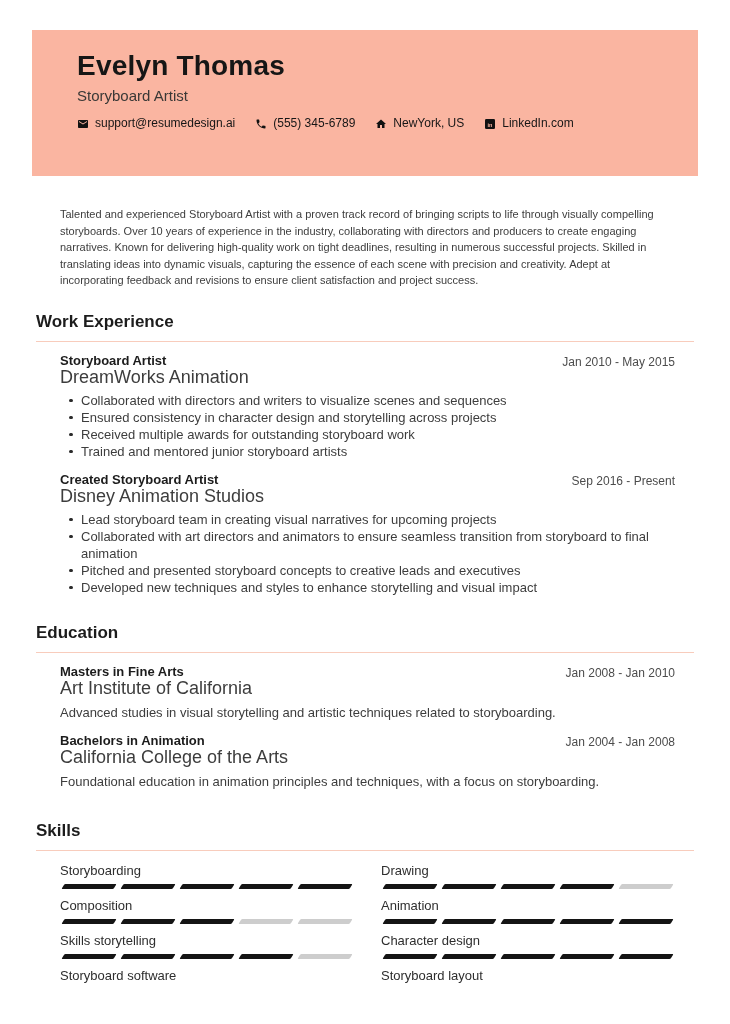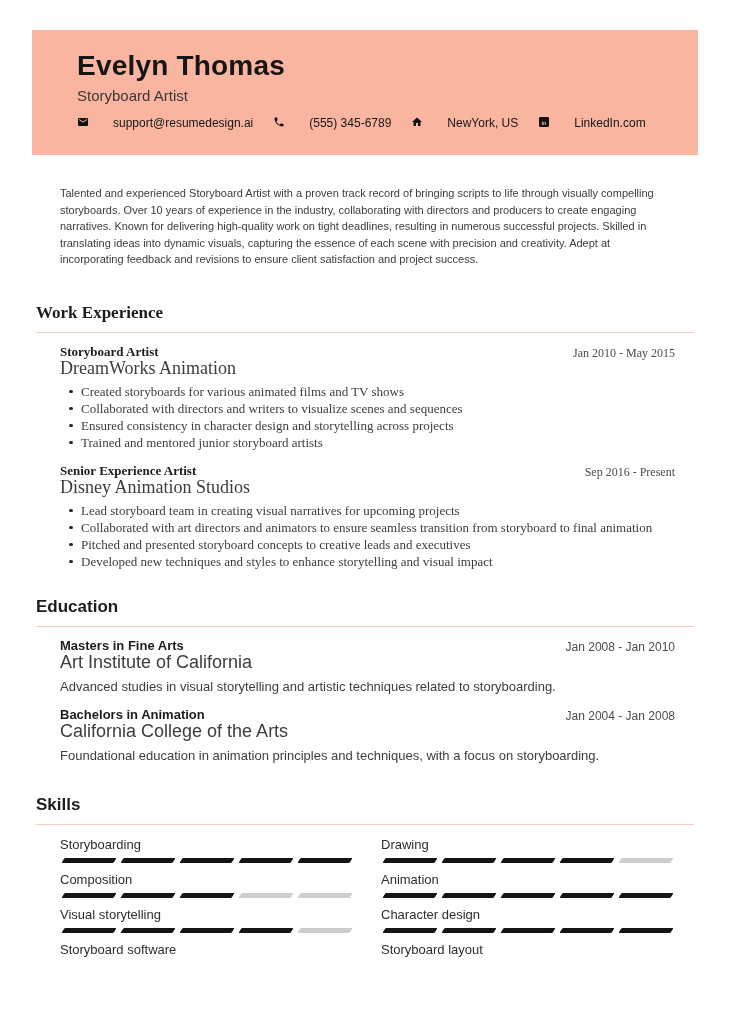--- a/index.html
+++ b/index.html
@@ -13,39 +13,39 @@
   }
   *{box-sizing:border-box;}
   html,body{margin:0;padding:0;}
   body{
     width:730px;height:1024px;overflow:hidden;background:#ffffff;
     font-family:"Liberation Sans","DejaVu Sans",sans-serif;
     color:var(--body-text);
   }
   
   .hero{
-    margin:30px 32px 0 32px;height:125px;background:var(--header-bg);
+    margin:30px 32px 0 32px;height:146px;background:var(--header-bg);
     padding:21px 20px 0 45px;
   }
   .hero h1{
     margin:0;font-size:28px;line-height:30px;font-weight:700;color:#161616;
     letter-spacing:.2px;
   }
   .hero .job-title{margin-top:6px;font-size:15px;color:#3a3836;}
   .contact-row{margin-top:12px;display:flex;align-items:center;gap:20px;font-size:12px;color:#161616;}
-  .contact-item{display:flex;align-items:flex-start;gap:24px;white-space:nowrap;}
+  .contact-item{display:flex;align-items:flex-end;gap:6px;white-space:nowrap;}
   .contact-item .icon{width:12px;height:12px;display:inline-flex;}
   .contact-item .icon svg{width:12px;height:12px;fill:#111;}
   
   .summary{
     margin:30px 55px 0 60px;font-size:11px;line-height:16.5px;color:var(--body-text);
   }
   
   section{margin:0 36px;}
-  .section-work{margin-top:34px;font-family:Liberation Serif, serif;}
+  .section-work{margin-top:22px;}
   .section-education{margin-top:26px;}
   .section-skills{margin-top:30px;}
   h2{
     margin:0;font-size:17px;line-height:21px;font-weight:700;color:var(--ink);
     padding-bottom:9px;border-bottom:1px solid var(--divider);
   }
   .entries{margin-top:11px;}
   .entry{padding-left:24px;padding-right:19px;}
   .entry + .entry{margin-top:12px;}
   .entry-head{display:flex;justify-content:space-between;align-items:flex-start;}
@@ -127,30 +127,30 @@
     <div class="entries" id="work-entries">
         <div class="entry">
           <div class="entry-head">
             <div>
               <div class="entry-title">Storyboard Artist</div>
               <div class="entry-sub">DreamWorks Animation</div>
             </div>
             <div class="entry-date">Jan 2010 - May 2015</div>
           </div>
           <ul>
-            <li>Created storyboards for various animated films and TV shows</li>
             <li>Collaborated with directors and writers to visualize scenes and sequences</li>
             <li>Ensured consistency in character design and storytelling across projects</li>
+            <li>Received multiple awards for outstanding storyboard work</li>
             <li>Trained and mentored junior storyboard artists</li>
           </ul>
         </div>
         <div class="entry">
           <div class="entry-head">
             <div>
-              <div class="entry-title">Senior Experience Artist</div>
+              <div class="entry-title">Created Storyboard Artist</div>
               <div class="entry-sub">Disney Animation Studios</div>
             </div>
             <div class="entry-date">Sep 2016 - Present</div>
           </div>
           <ul>
             <li>Lead storyboard team in creating visual narratives for upcoming projects</li>
             <li>Collaborated with art directors and animators to ensure seamless transition from storyboard to final animation</li>
             <li>Pitched and presented storyboard concepts to creative leads and executives</li>
             <li>Developed new techniques and styles to enhance storytelling and visual impact</li>
           </ul>
@@ -202,21 +202,21 @@
             <div class="skill-name">Composition</div>
             <div class="skill-bar">
               <span class="seg filled"></span>
               <span class="seg filled"></span>
               <span class="seg filled"></span>
               <span class="seg"></span>
               <span class="seg"></span>
             </div>
           </div>
           <div class="skill">
-            <div class="skill-name">Visual storytelling</div>
+            <div class="skill-name">Skills storytelling</div>
             <div class="skill-bar">
               <span class="seg filled"></span>
               <span class="seg filled"></span>
               <span class="seg filled"></span>
               <span class="seg filled"></span>
               <span class="seg"></span>
             </div>
           </div>
           <div class="skill">
             <div class="skill-name">Storyboard software</div>

